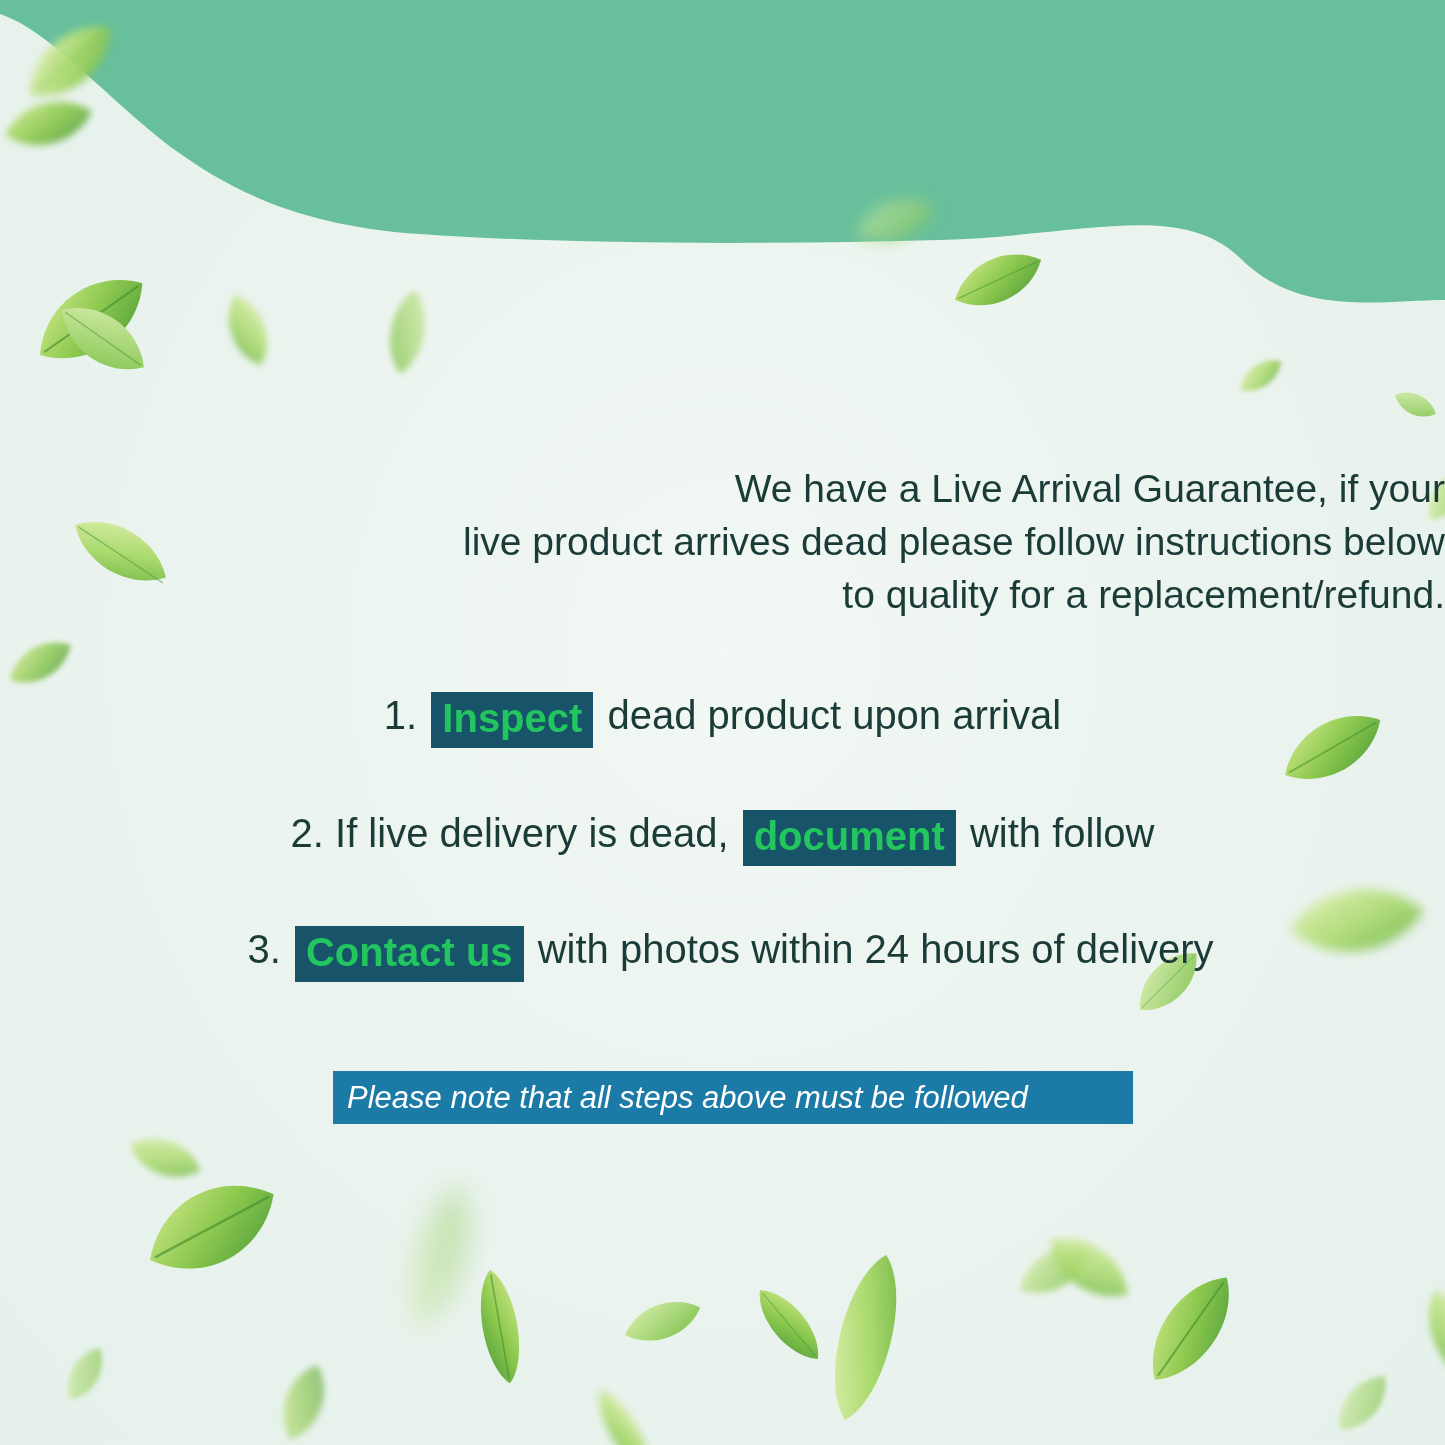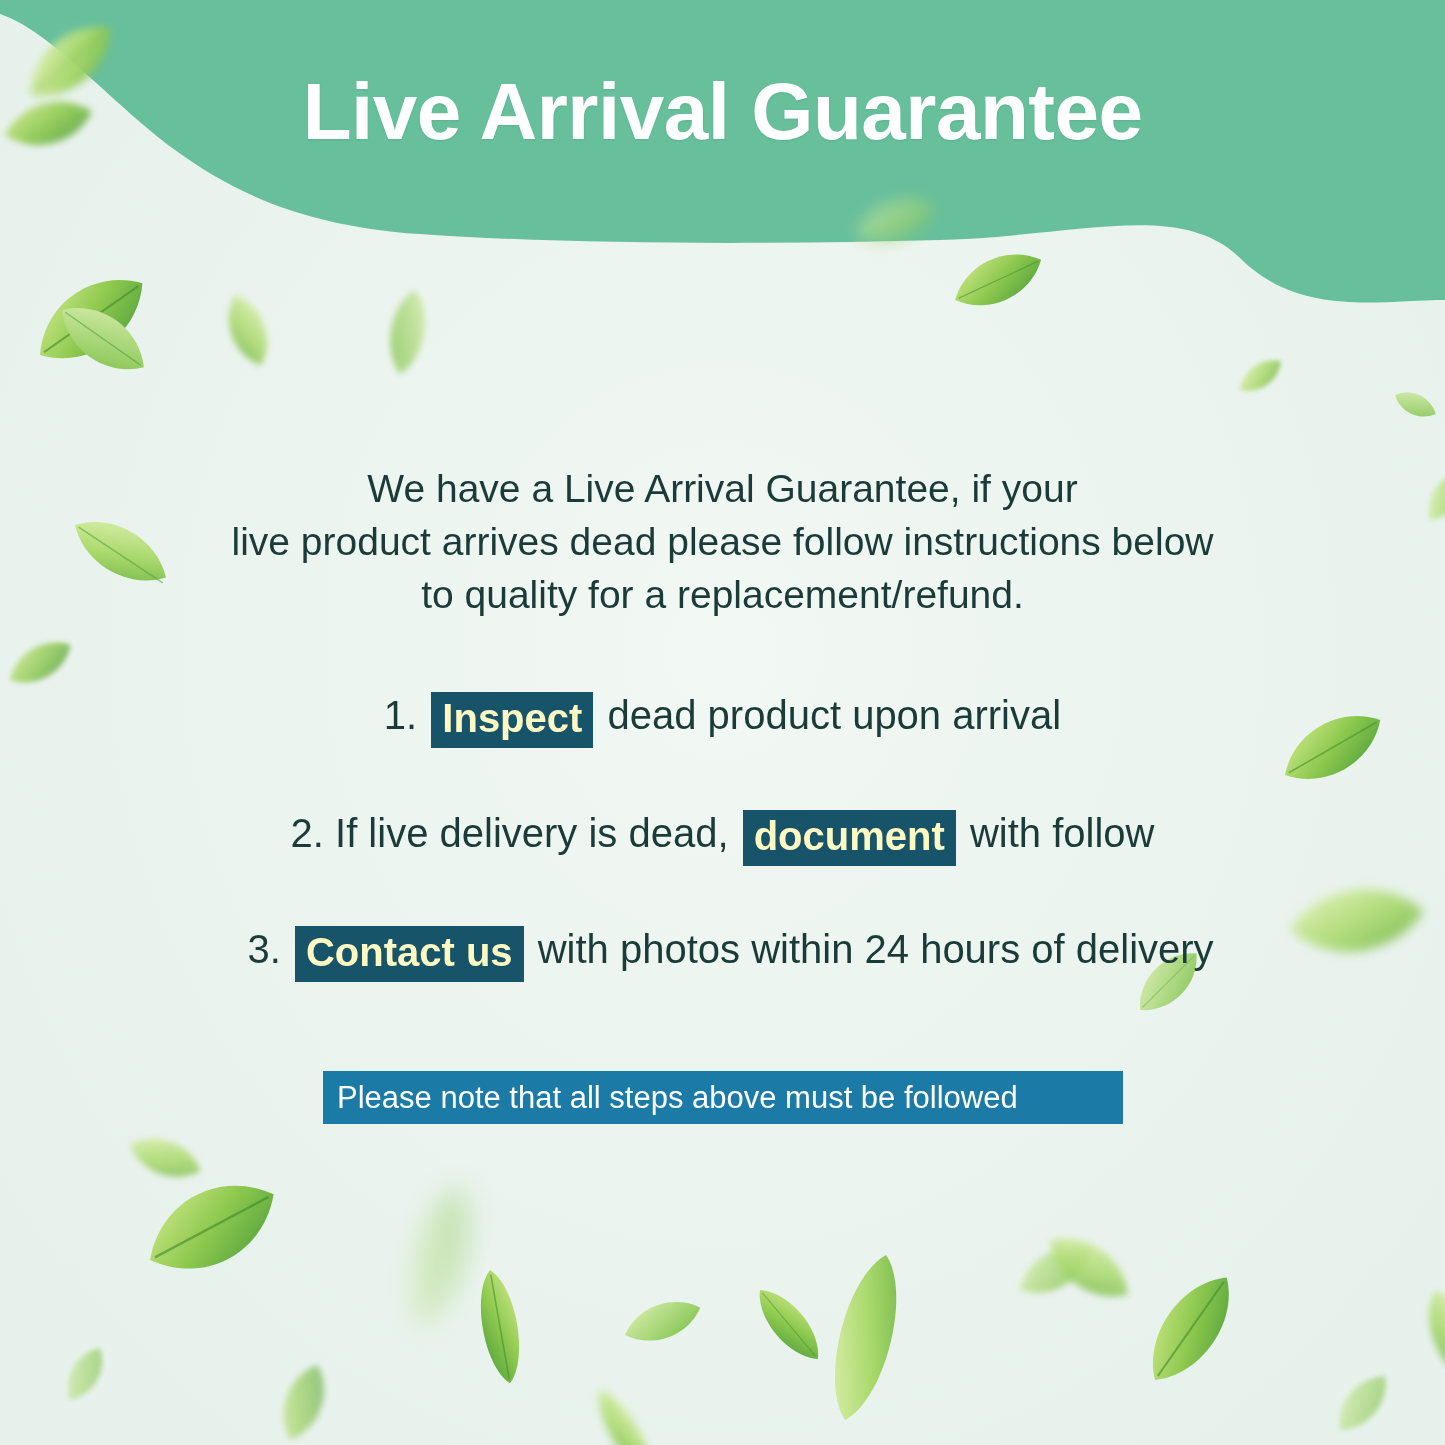--- a/index.html
+++ b/index.html
@@ -60,57 +60,58 @@
     position: absolute;
     left: 0;
     top: 462px;
     width: 1445px;
     text-align: center;
     color: #1b3b38;
     font-size: 39px;
     line-height: 53px;
     z-index: 4;
   }
-  #intro .line { display: block; white-space: nowrap; }
+  #intro .line { display: block; white-space: nowrap; text-align: right; }
 
   
   .step {
     position: absolute;
     width: 1445px;
     left: 0;
     text-align: center;
     color: #1b3b38;
     font-size: 40px;
     line-height: 56px;
     white-space: nowrap;
     z-index: 4;
   }
   #step-1 { top: 687px; }
   #step-2 { top: 805px; }
   #step-3 { top: 921px; margin-left: 8px; }
 
   .hl {
     display: inline-block;
     background: #17546a;
-    color: #fef9c3;
+    color: #22c55e;
     font-weight: bold;
     padding: 1px 11px 5px 11px;
     margin: 0 3px;
     line-height: 50px;
     vertical-align: baseline;
     position: relative;
     top: 3px;
   }
 
   
   #note {
     position: absolute;
-    left: 323px;
+    left: 333px;
     top: 1071px;
     z-index: 4;
+    font-style: italic;
   }
   .note-line {
     display: block;
     background: #1b7ba6;
     color: #ffffff;
     font-size: 31px;
     line-height: 53px;
     height: 53px;
     width: 800px;
     box-sizing: border-box;
@@ -263,21 +264,20 @@
       </g>
       <g transform="translate(1340,1430) rotate(-50) scale(0.7)" filter="url(#blurA)" opacity="0.7">
         <path d="M 0 0 C 26 -30 74 -30 100 0 C 74 30 26 30 0 0 Z" fill="url(#lg3)"></path>
       </g>
       <g transform="translate(290,1440) rotate(-70) scale(0.8)" filter="url(#blurA)" opacity="0.65">
         <path d="M 0 0 C 26 -30 74 -30 100 0 C 74 30 26 30 0 0 Z" fill="url(#lg1)"></path>
       </g>
     </g>
   </svg>
 
-  <div id="page-title">Live Arrival Guarantee</div>
 
   <div id="intro">
     <span class="line">We have a Live Arrival Guarantee, if your</span>
     <span class="line">live product arrives dead please follow instructions below</span>
     <span class="line">to quality for a replacement/refund.</span>
   </div>
 
   <div class="step" id="step-1">
     <span>1.</span>
     <span class="hl">Inspect</span>

